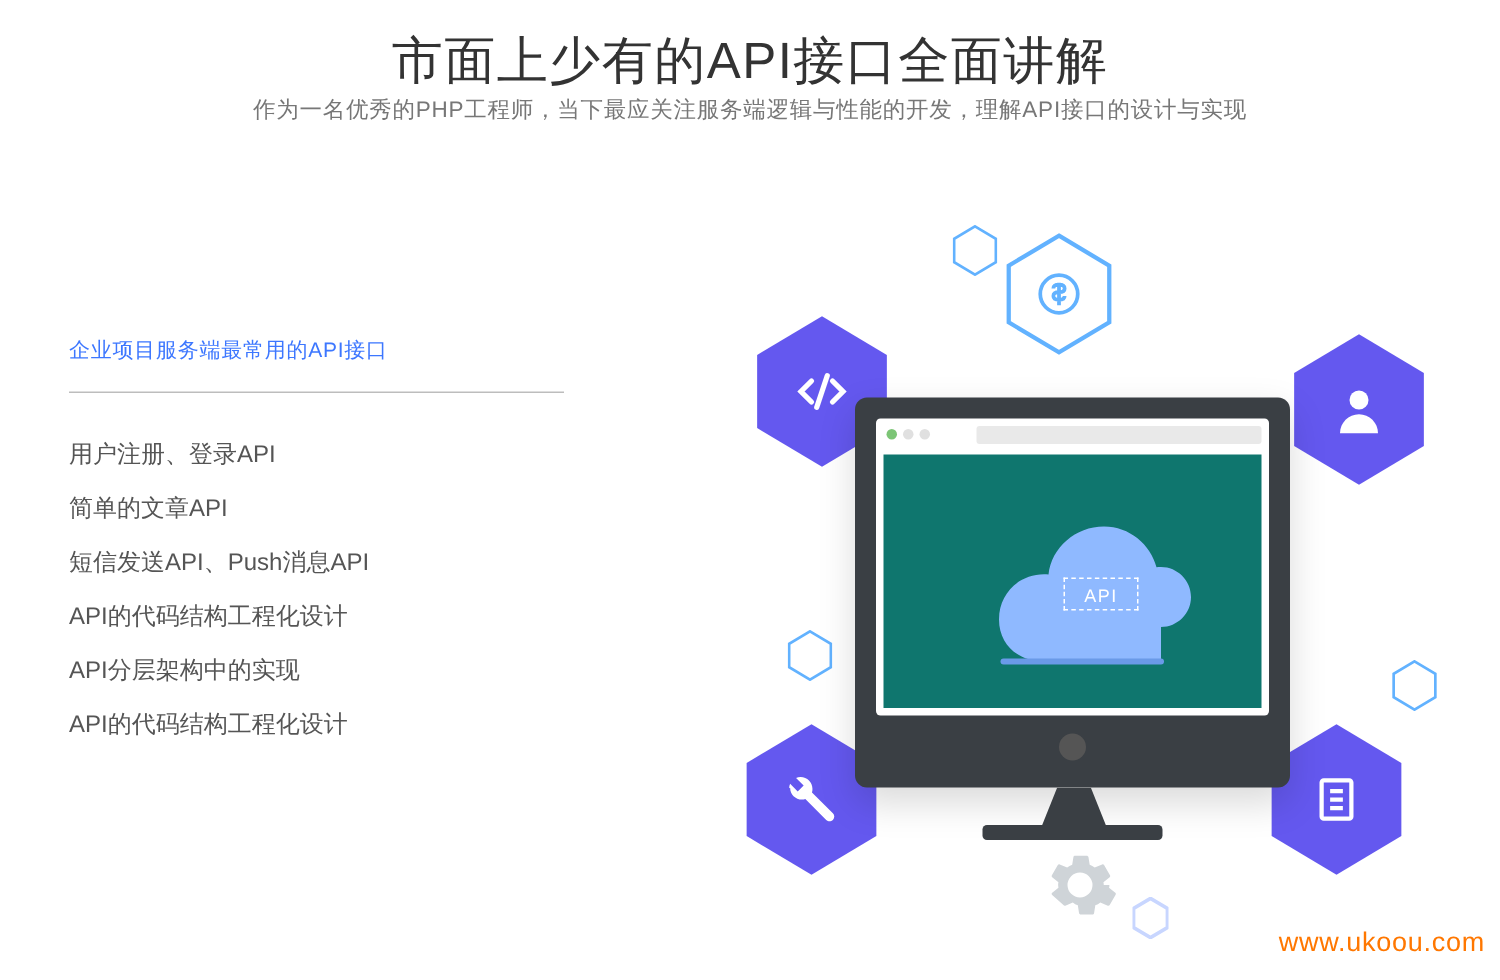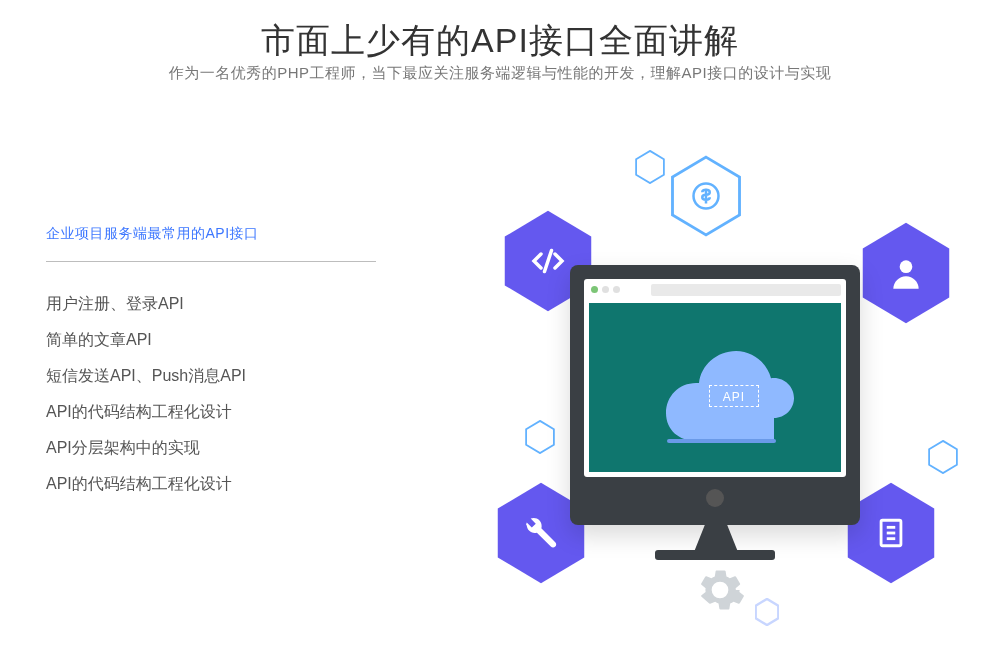--- a/index.html
+++ b/index.html
@@ -163,14 +163,15 @@
           <div class="api-label">API</div>
         </div>
       </div>
       <div class="button"></div>
     </div>
     <div class="stand"></div>
     <div class="standbase"></div>
 
   </div>
 
+  <div class="watermark">www.ukoou.com</div>
 
 </div>
 
 </body></html>

